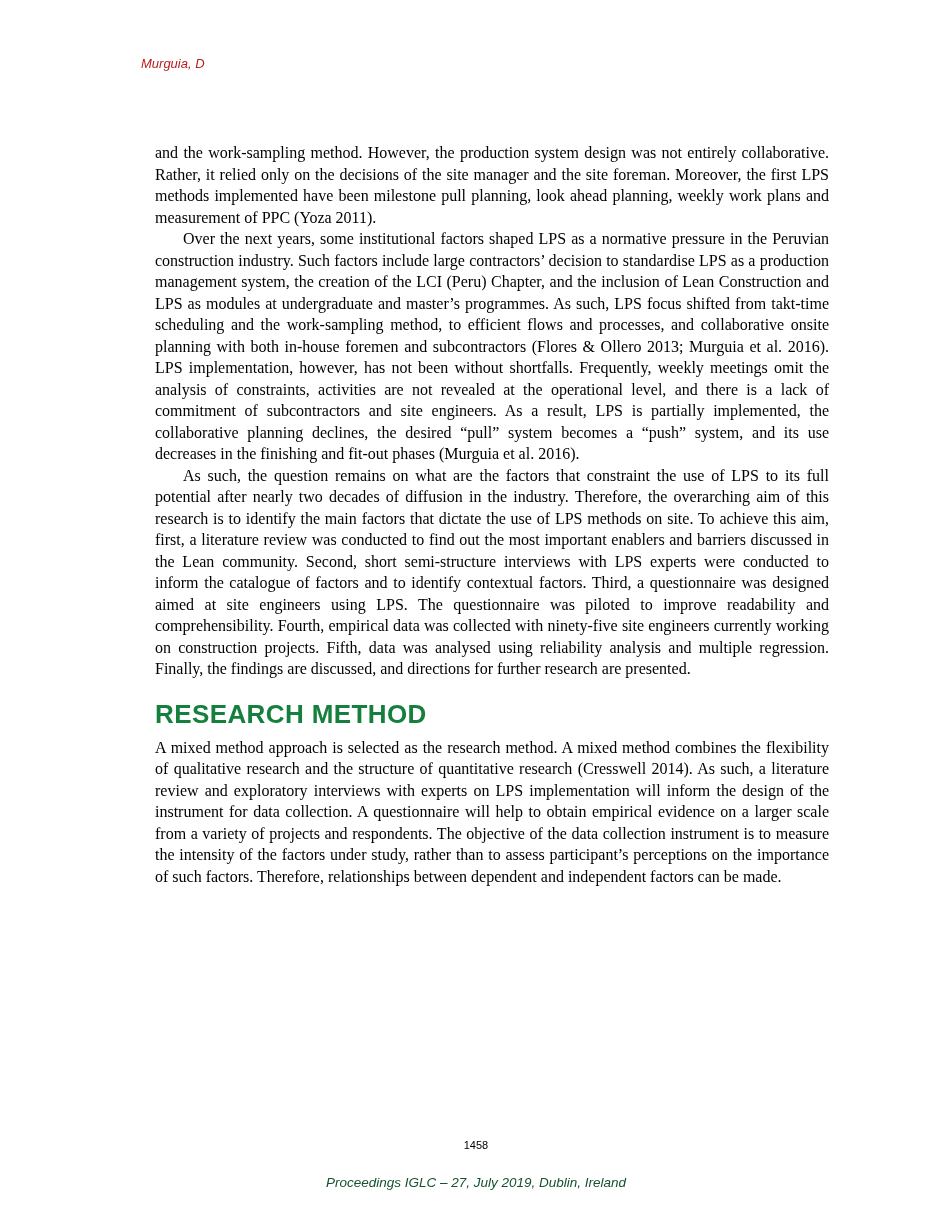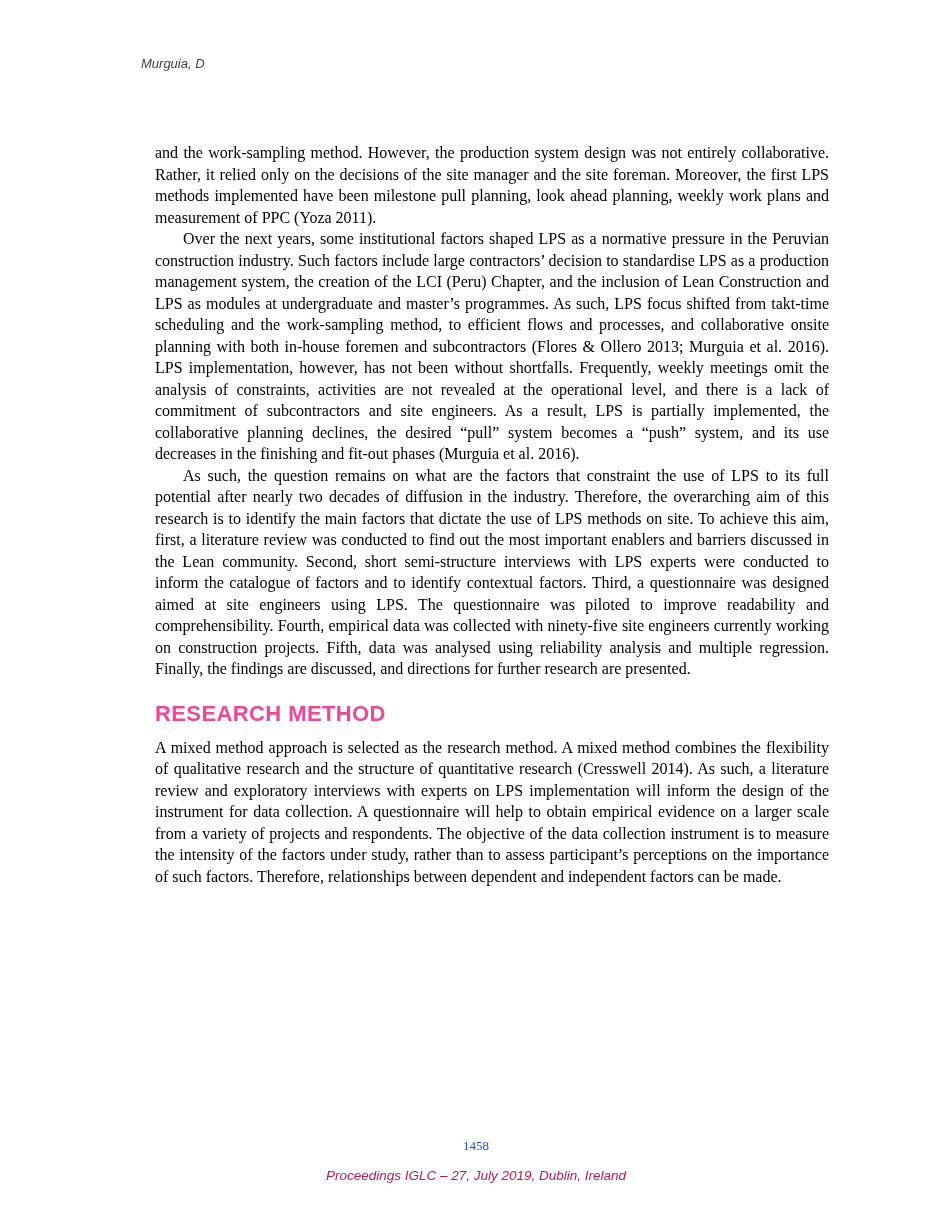--- a/index.html
+++ b/index.html
@@ -14,66 +14,66 @@
     overflow: hidden;
   }
   .running-header {
     position: absolute;
     top: 56px;
     left: 141px;
     font-family: "Liberation Sans", sans-serif;
     font-style: italic;
     font-size: 13px;
     line-height: 16px;
-    color: #404040;
+    color: #b91c1c;
   }
   .content {
     position: absolute;
     top: 142px;
     left: 141px;
     width: 674px;
     margin-left: 14px;
   }
   .para {
     margin: 0;
     font-size: 16px;
     line-height: 21.5px;
     text-align: justify;
     color: #000000;
   }
   .para.indent { text-indent: 28px; }
   .section-heading {
     font-family: "Liberation Sans", sans-serif;
     font-weight: bold;
-    font-size: 22px;
+    font-size: 26px;
     line-height: 24px;
     letter-spacing: 0.4px;
     margin: 22px 0 11px 0;
-    color: #ec4899;
+    color: #15803d;
   }
   .footer {
     position: absolute;
     top: 1137px;
     left: 0;
     width: 952px;
     text-align: center;
   }
   .page-number {
-    font-family: Liberation Serif, serif;
-    font-size: 13px;
+    font-family: Liberation Sans, sans-serif;
+    font-size: 11px;
     line-height: 17px;
-    color: #1d4ed8;
+    color: #000000;
   }
   .proceedings {
     font-family: "Liberation Sans", sans-serif;
     font-style: italic;
     font-size: 13.5px;
     line-height: 17px;
-    margin-top: 13px;
-    color: #be185d;
+    margin-top: 20px;
+    color: #14532d;
   }
 </style>
 </head>
 <body>
 
 <div class="page">
 
   <div class="running-header">Murguia, D</div>
 
   <div class="content">

